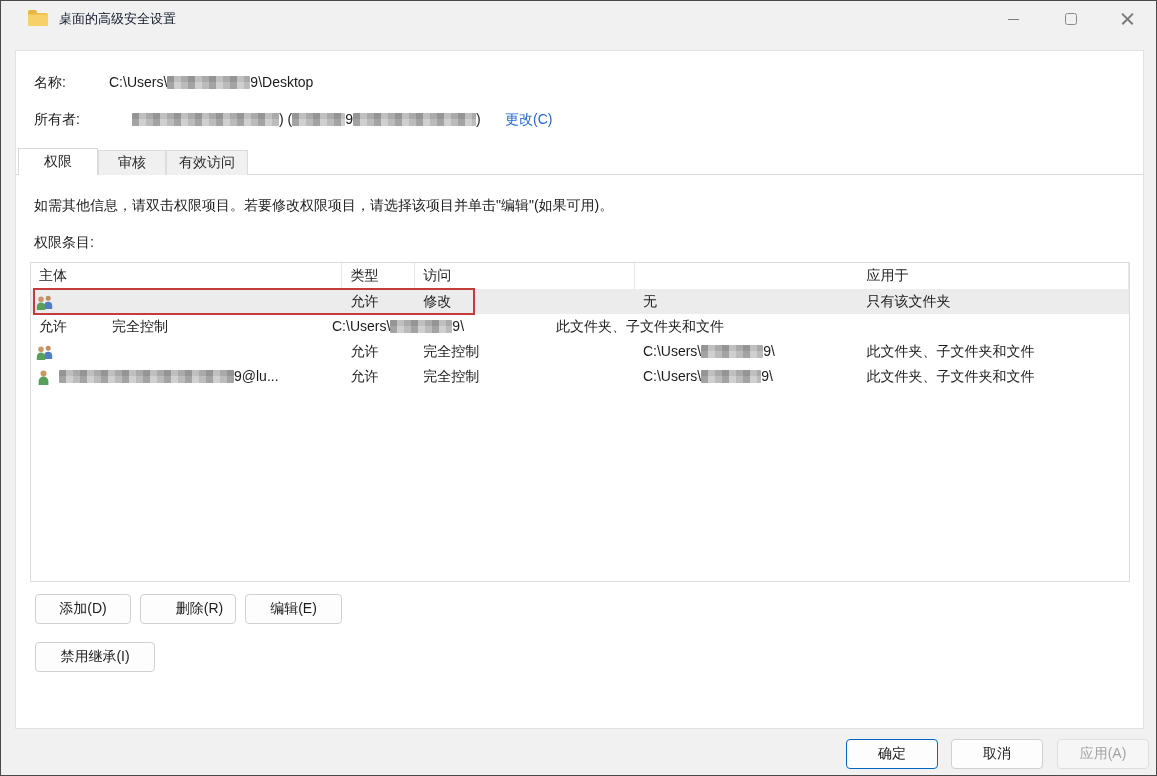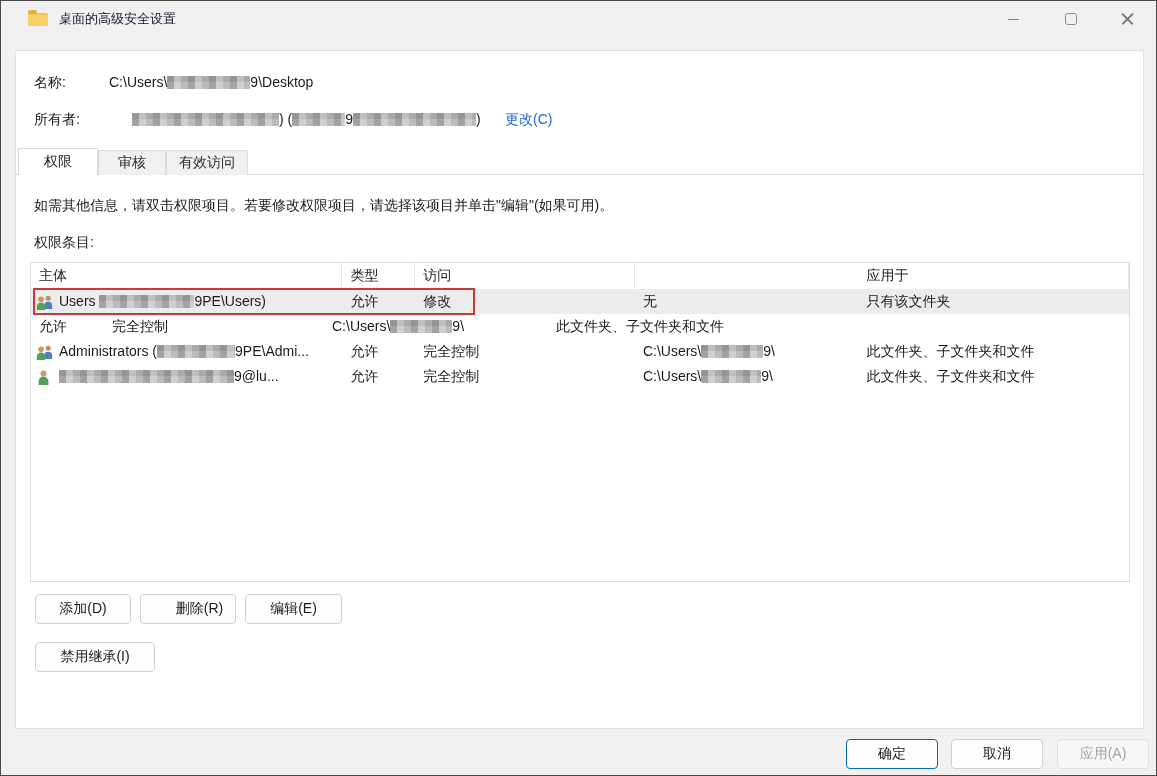--- a/index.html
+++ b/index.html
@@ -120,21 +120,20 @@
           <div class="lrow selected">
             <div class="cell principal" style="width: 312px;">
               <span class="picon">
                 <svg width="18" height="16" viewBox="0 0 18 16">
                   <circle cx="12.2" cy="4.2" r="2.5" fill="#bd8e60"></circle>
                   <path d="M8.2 15 v-3.2 a4 4 0 0 1 8 0 V15 z" fill="#4f7fbe"></path>
                   <circle cx="5" cy="5.2" r="2.8" fill="#c9996b"></circle>
                   <path d="M0.8 16 v-3.4 a4.2 4.2 0 0 1 8.4 0 V16 z" fill="#57a05c"></path>
                 </svg>
               </span>
-              <span>Users <span class="redact" style="width: 95px;"></span>9PE\Users)</span>
             </div>
             <div class="cell" style="width: 73px;">允许</div>
             <div class="cell" style="width: 220px;">修改</div>
             <div class="cell" style="width: 224px;">无</div>
             <div class="cell" style="width: 271px;">只有该文件夹</div>
           </div>
           <div class="lrow">
             <div class="cell" style="width: 73px;">允许</div>
             <div class="cell" style="width: 220px;">完全控制</div>
             <div class="cell" style="width: 224px;">C:\Users\<span class="redact" style="width: 62px;"></span>9\</div>
@@ -143,21 +142,20 @@
           <div class="lrow">
             <div class="cell principal" style="width: 312px;">
               <span class="picon">
                 <svg width="18" height="16" viewBox="0 0 18 16">
                   <circle cx="12.2" cy="4.2" r="2.5" fill="#bd8e60"></circle>
                   <path d="M8.2 15 v-3.2 a4 4 0 0 1 8 0 V15 z" fill="#4f7fbe"></path>
                   <circle cx="5" cy="5.2" r="2.8" fill="#c9996b"></circle>
                   <path d="M0.8 16 v-3.4 a4.2 4.2 0 0 1 8.4 0 V16 z" fill="#57a05c"></path>
                 </svg>
               </span>
-              <span>Administrators (<span class="redact" style="width: 78px;"></span>9PE\Admi...</span>
             </div>
             <div class="cell" style="width: 73px;">允许</div>
             <div class="cell" style="width: 220px;">完全控制</div>
             <div class="cell" style="width: 224px;">C:\Users\<span class="redact" style="width: 62px;"></span>9\</div>
             <div class="cell" style="width: 271px;">此文件夹、子文件夹和文件</div>
           </div>
           <div class="lrow">
             <div class="cell principal" style="width: 312px;">
               <span class="picon">
                 <svg width="18" height="16" viewBox="0 0 18 16">

